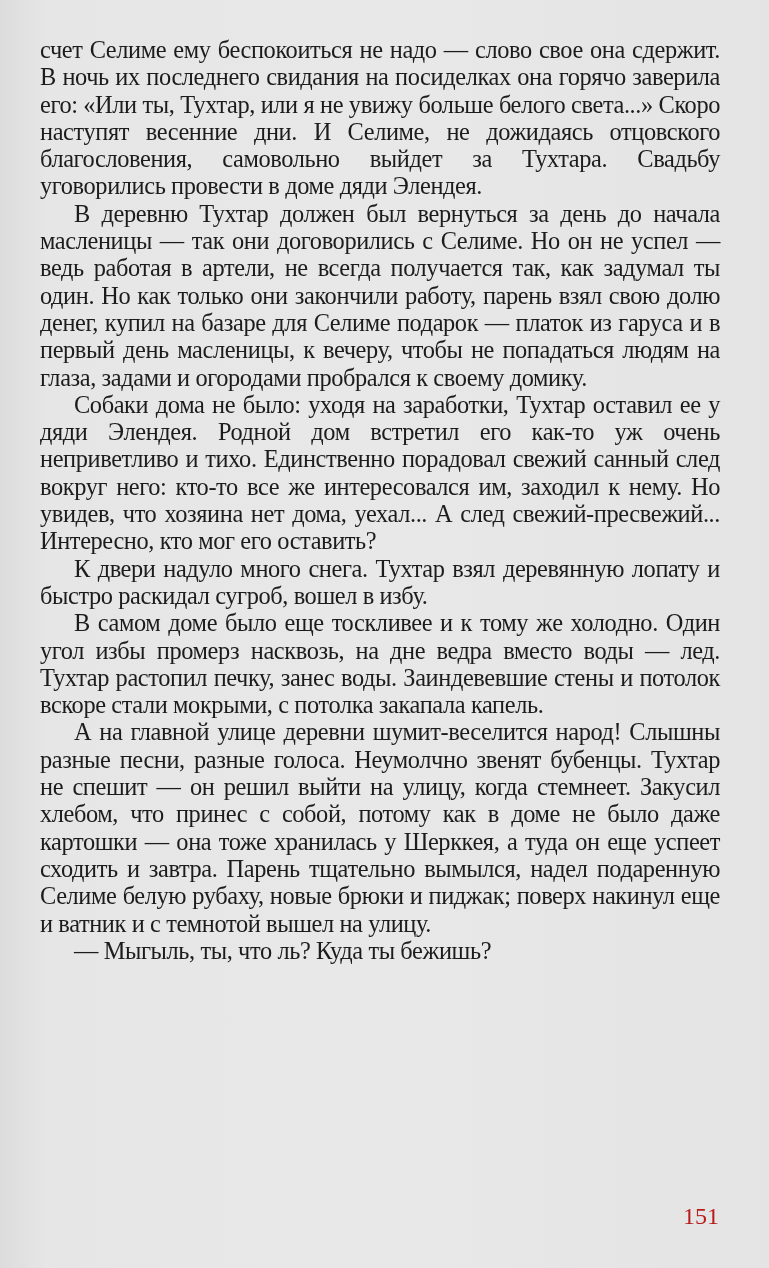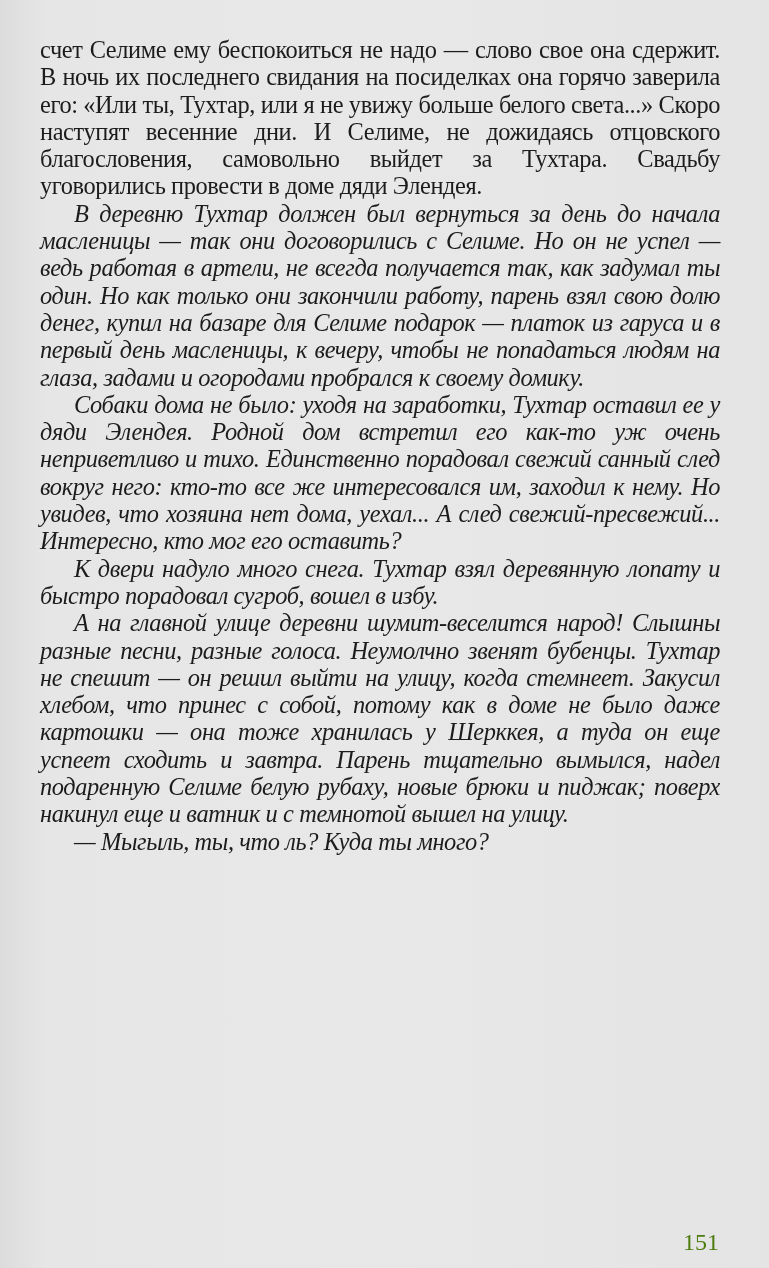--- a/index.html
+++ b/index.html
@@ -19,34 +19,35 @@
     }
     .para {
       margin: 0;
       font-size: 24.4px;
       line-height: 27.3px;
       text-align: justify;
       letter-spacing: -0.4px;
       word-spacing: 0px;
       hyphens: manual;
     }
-    .para.indent { text-indent: 34px; font-style: italic; }
+    .para.indent { text-indent: 34px; }
     .page-number {
       position: absolute;
-      right: 50px; top: 1229px;
+      right: 50px; top: 1203px;
       font-size: 24px;
       font-family: "Liberation Serif", serif;
-      color: #4d7c0f;
+      color: #b91c1c;
     }
   </style>
 </head>
 <body>
 
 <div class="page">
   <p class="para">счет Селиме ему беспокоиться не надо — слово свое она сдержит. В ночь их последнего свидания на посиделках она горячо заверила его: «Или ты, Тухтар, или я не увижу больше белого света...» Скоро наступят весенние дни. И Селиме, не дожидаясь отцовского благословения, самовольно выйдет за Тухтара. Свадьбу уговорились провести в доме дяди Элендея.</p>
   <p class="para indent">В деревню Тухтар должен был вернуться за день до начала масленицы — так они договорились с Селиме. Но он не успел — ведь работая в артели, не всегда получается так, как задумал ты один. Но как только они закончили работу, парень взял свою долю денег, купил на базаре для Селиме подарок — платок из гаруса и в первый день масленицы, к вечеру, чтобы не попадаться людям на глаза, задами и огородами пробрался к своему домику.</p>
   <p class="para indent">Собаки дома не было: уходя на заработки, Тухтар оставил ее у дяди Элендея. Родной дом встретил его как-то уж очень неприветливо и тихо. Единственно порадовал свежий санный след вокруг него: кто-то все же интересовался им, заходил к нему. Но увидев, что хозяина нет дома, уехал... А след свежий-пресвежий... Интересно, кто мог его оставить?</p>
-  <p class="para indent">К двери надуло много снега. Тухтар взял деревянную лопату и быстро порадовал сугроб, вошел в избу.</p>
+  <p class="para indent">К двери надуло много снега. Тухтар взял деревянную лопату и быстро раскидал сугроб, вошел в избу.</p>
+  <p class="para indent">В самом доме было еще тоскливее и к тому же холодно. Один угол избы промерз насквозь, на дне ведра вместо воды — лед. Тухтар растопил печку, занес воды. Заиндевевшие стены и потолок вскоре стали мокрыми, с потолка закапала капель.</p>
   <p class="para indent">А на главной улице деревни шумит-веселится народ! Слышны разные песни, разные голоса. Неумолчно звенят бубенцы. Тухтар не спешит — он решил выйти на улицу, когда стемнеет. Закусил хлебом, что принес с собой, потому как в доме не было даже картошки — она тоже хранилась у Шерккея, а туда он еще успеет сходить и завтра. Парень тщательно вымылся, надел подаренную Селиме белую рубаху, новые брюки и пиджак; поверх накинул еще и ватник и с темнотой вышел на улицу.</p>
-  <p class="para indent">— Мыгыль, ты, что ль? Куда ты много?</p>
+  <p class="para indent">— Мыгыль, ты, что ль? Куда ты бежишь?</p>
 </div>
 
 <div class="page-number">151</div>
 
 </body></html>

